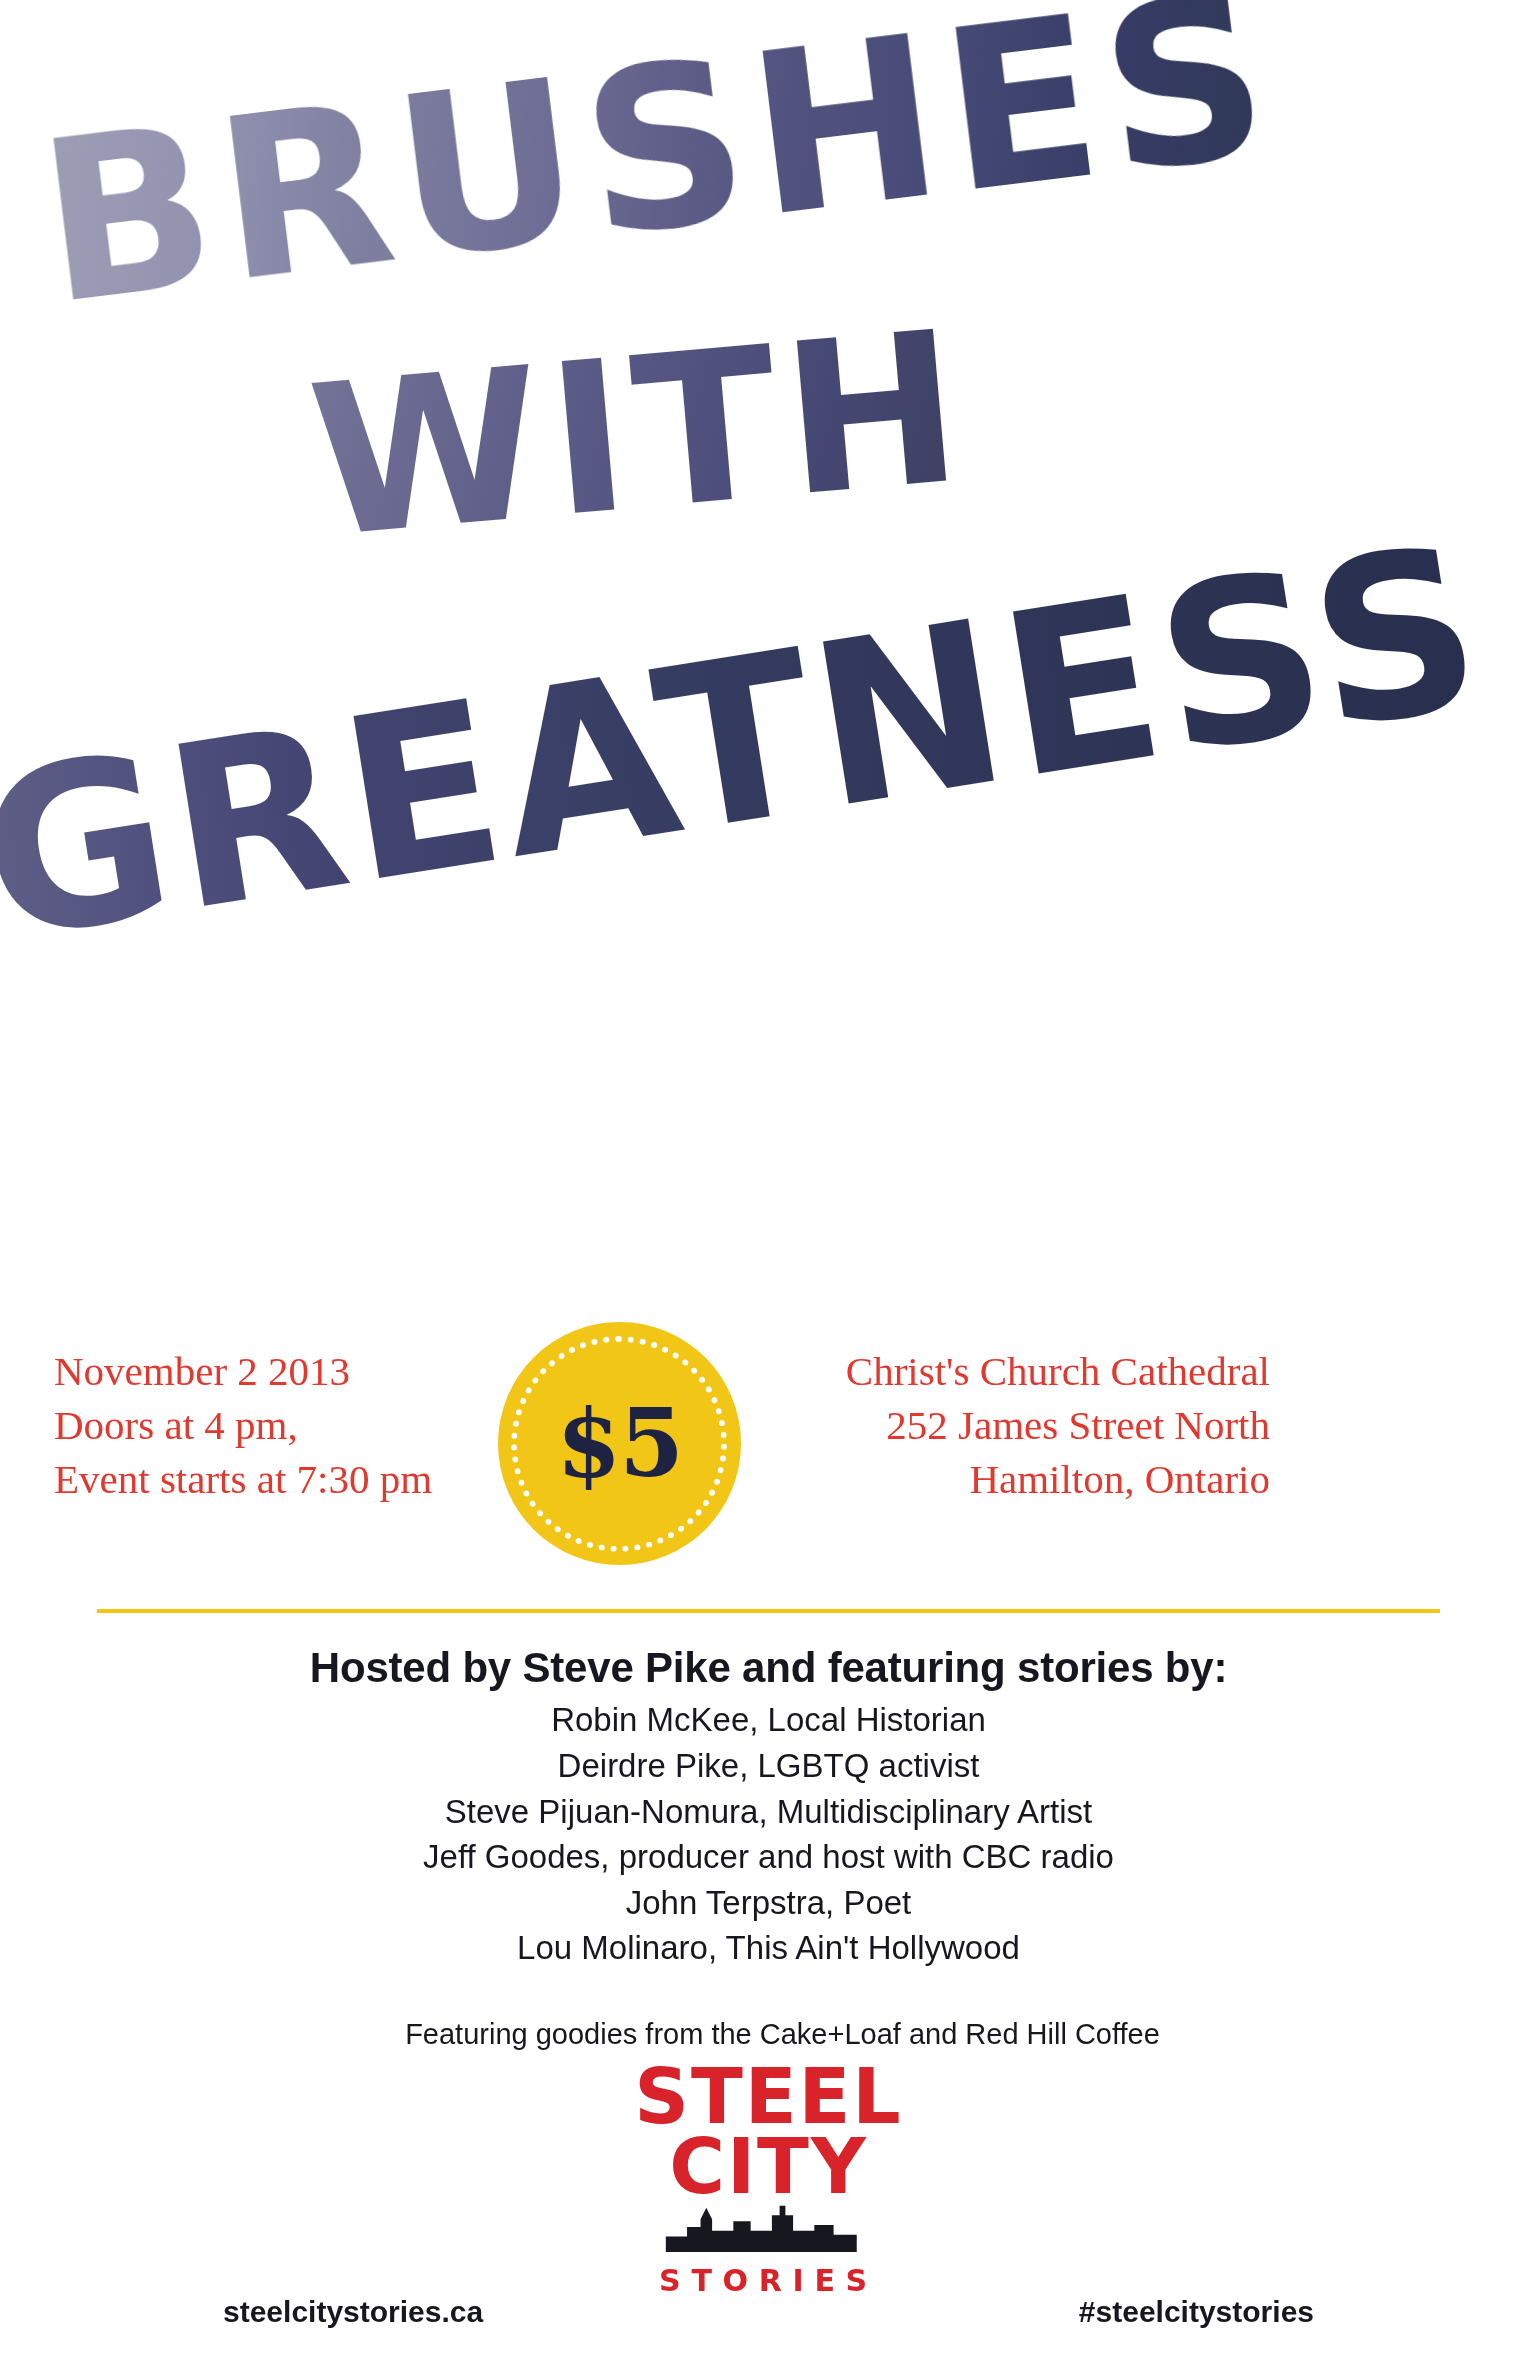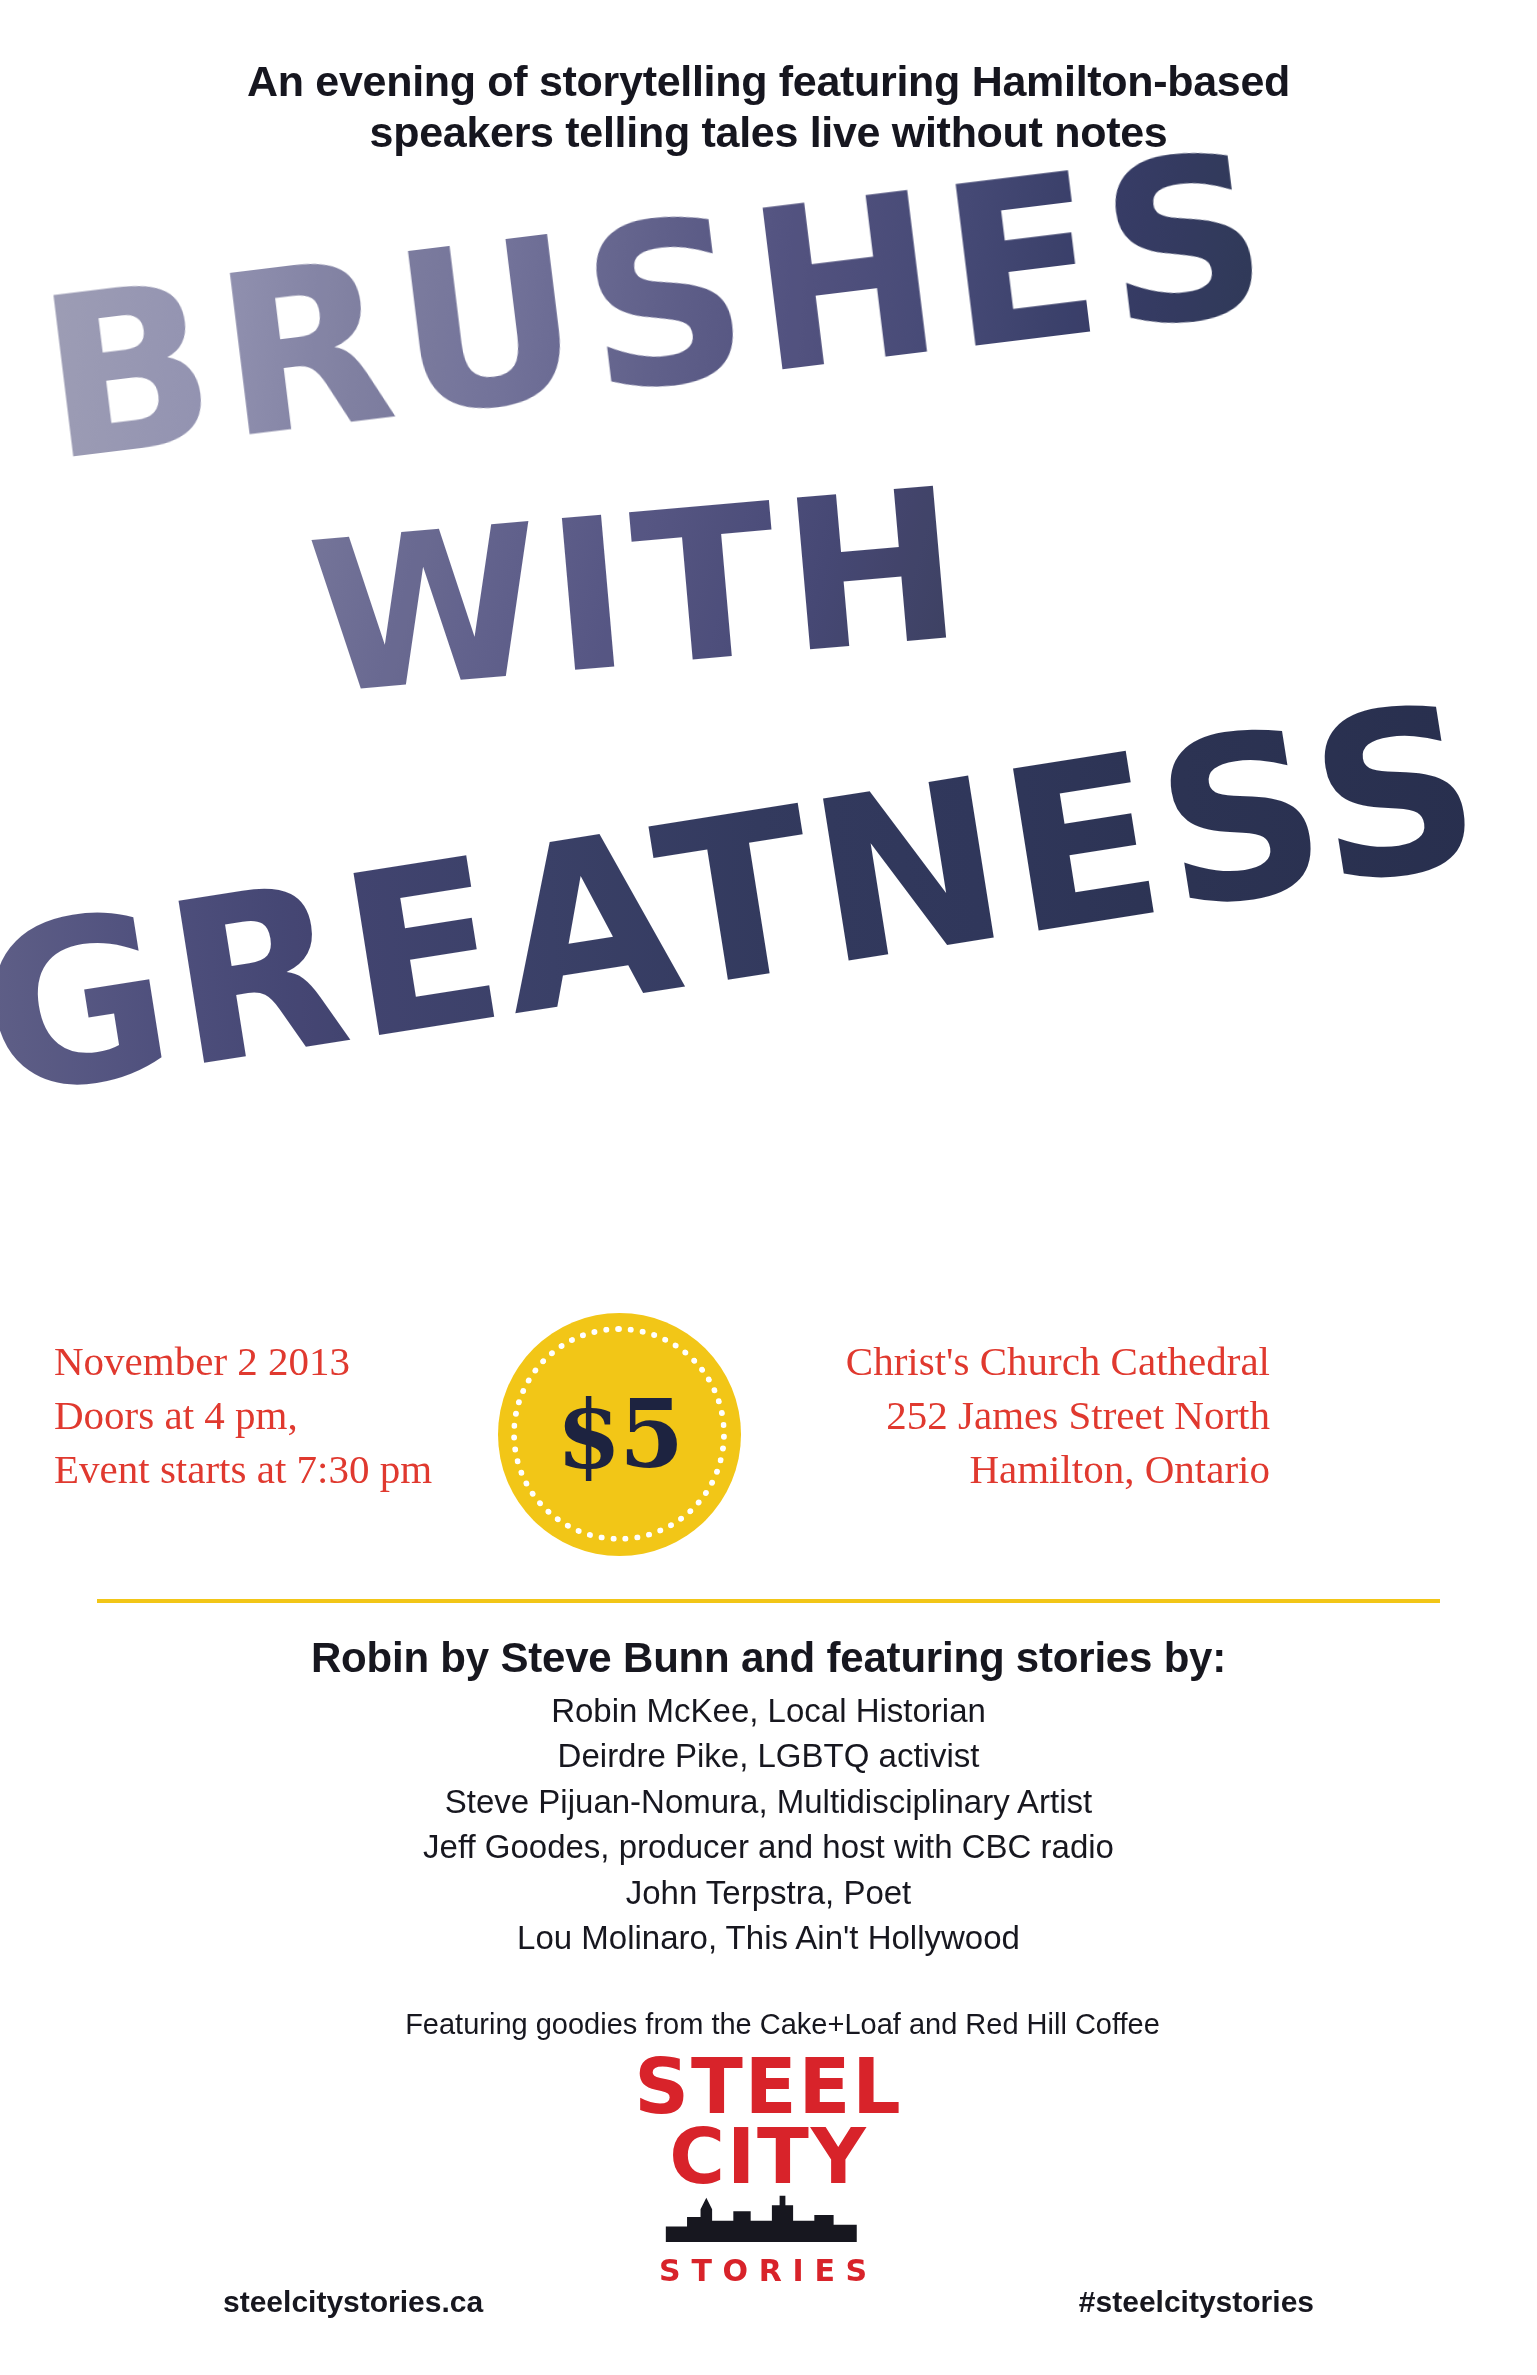--- a/index.html
+++ b/index.html
@@ -229,24 +229,20 @@
     font-size: 30px;
     font-weight: bold;
     color: #17171f;
   }
 </style>
 </head>
 <body>
 
 <div class="poster">
 
-  <div class="tagline">
-    <div>An evening of storytelling featuring Hamilton-based</div>
-    <div>speakers telling tales live without notes</div>
-  </div>
 
   <div class="brush-title">
     <div class="brush-word" id="word-brushes">BRUSHES</div>
     <div class="brush-word" id="word-with">WITH</div>
     <div class="brush-word" id="word-greatness">GREATNESS</div>
   </div>
 
   <div class="details">
 
     <div class="detail-block detail-left">
@@ -263,21 +259,21 @@
     <div class="detail-block detail-right">
       <div>Christ's Church Cathedral</div>
       <div>252 James Street North</div>
       <div>Hamilton, Ontario</div>
     </div>
   </div>
 
   <div class="divider"></div>
 
   <div class="lineup">
-    <h2>Robin by Steve Bunn and featuring stories by:</h2>
+    <h2>Hosted by Steve Pike and featuring stories by:</h2>
     <div class="speaker">Robin McKee, Local Historian</div>
     <div class="speaker">Deirdre Pike, LGBTQ activist</div>
     <div class="speaker">Steve Pijuan-Nomura, Multidisciplinary Artist</div>
     <div class="speaker">Jeff Goodes,  producer and host with CBC radio</div>
     <div class="speaker">John Terpstra, Poet</div>
     <div class="speaker">Lou Molinaro, This Ain't Hollywood</div>
     <div class="featuring">Featuring goodies from the Cake+Loaf and Red Hill Coffee</div>
   </div>
 
   <div class="logo">

